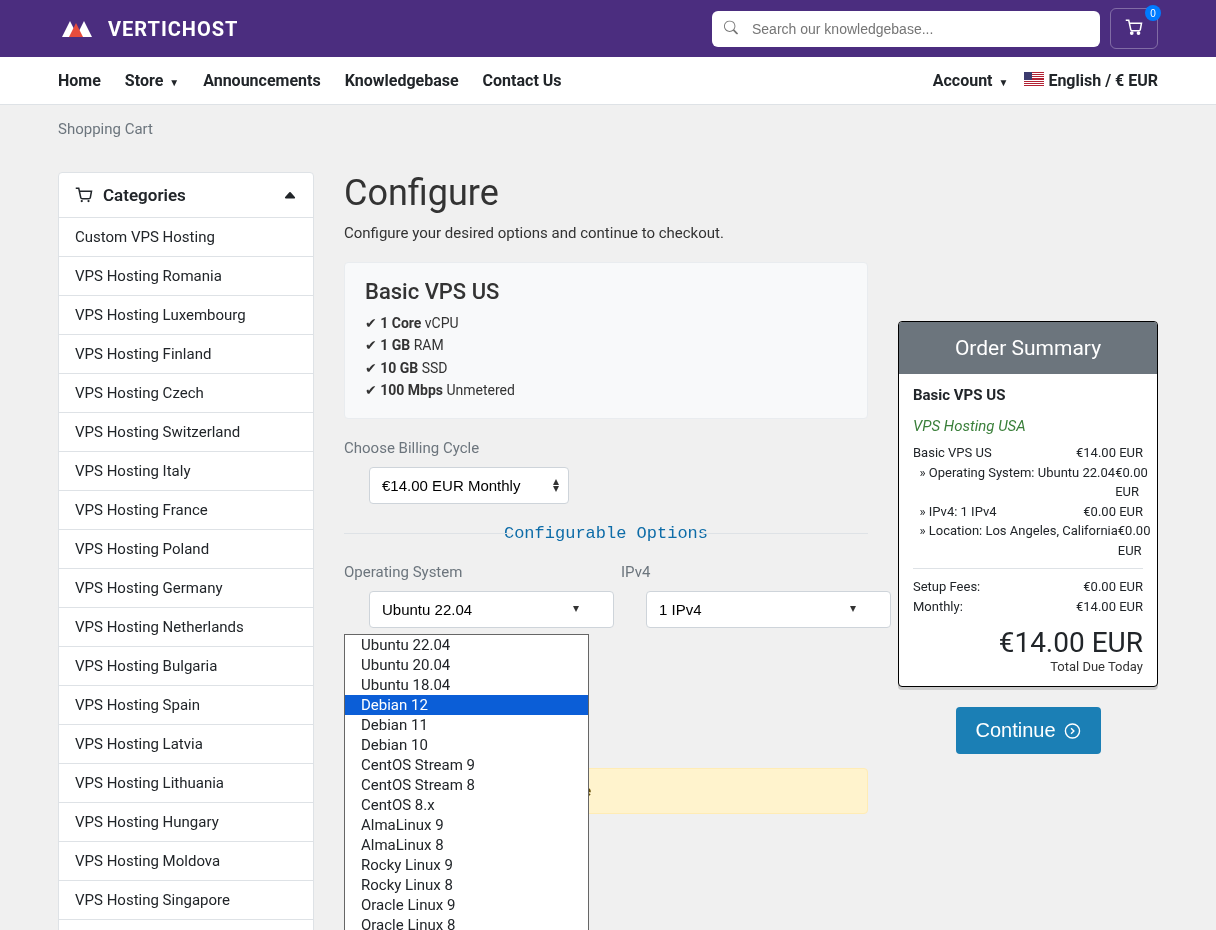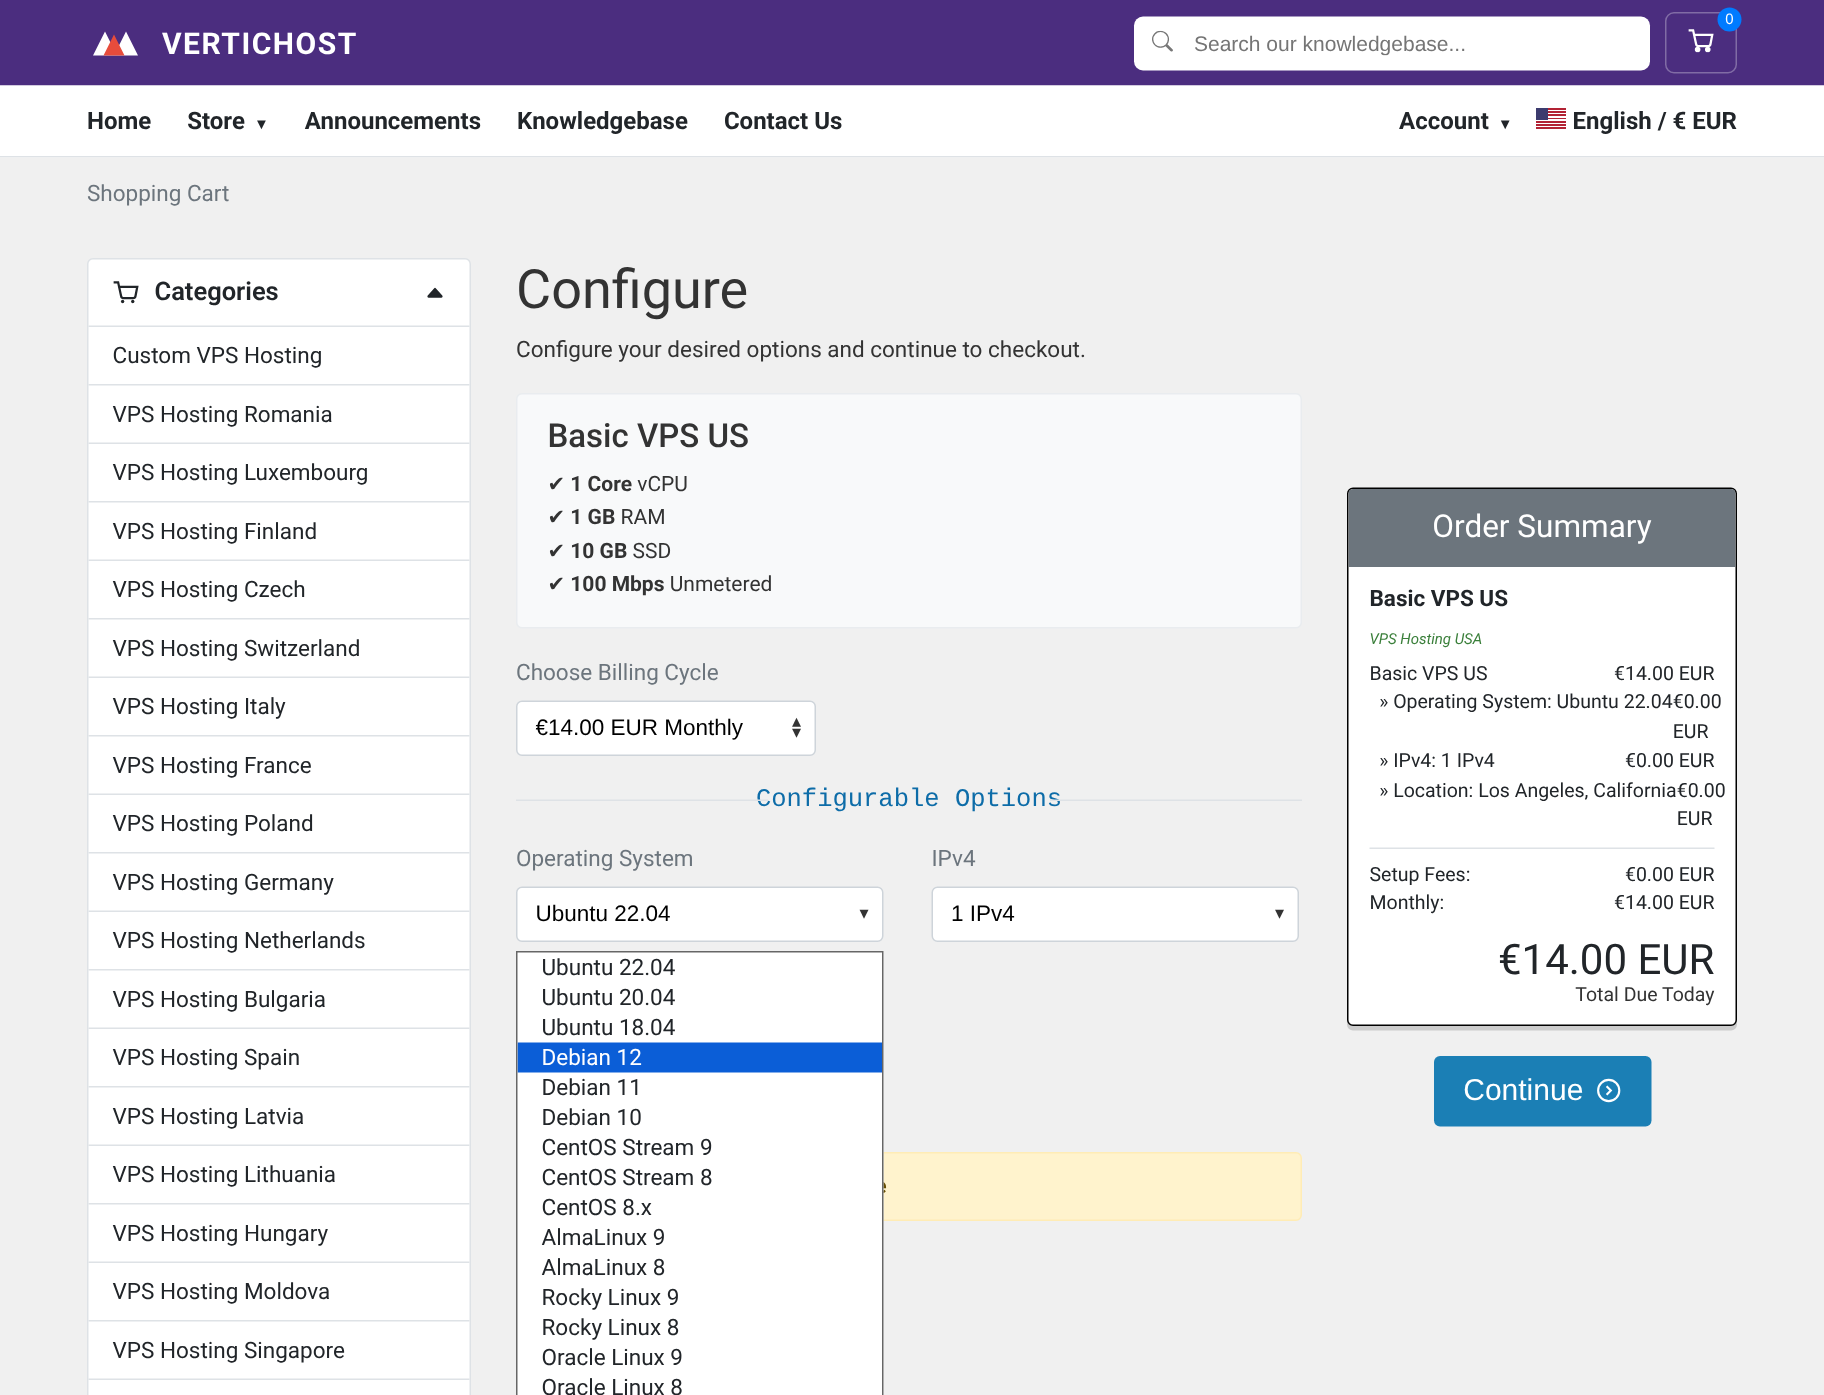--- a/index.html
+++ b/index.html
@@ -3,21 +3,21 @@
   <meta charset="utf-8">
   <style>
     * { box-sizing: border-box; margin: 0; padding: 0; }
     body { font-family: -apple-system, BlinkMacSystemFont, "Segoe UI", Roboto, "Helvetica Neue", Arial, sans-serif; color: #212529; background: #fff; }
     .top-header { background: #4b2d7f; padding: 8px 0; }
     .container { max-width: 1140px; margin: 0 auto; padding: 0 20px; }
     .top-row { display: flex; align-items: center; justify-content: space-between; }
     .logo { color: #fff; font-weight: bold; font-size: 20px; letter-spacing: 1px; display: flex; align-items: center; gap: 2px; }
     .logo-icon { display: inline-flex; }
     .right-top { display: flex; align-items: center; gap: 10px; }
-    .search-wrap { position: relative; width: 344px; text-decoration: underline; }
+    .search-wrap { position: relative; width: 388px; text-decoration: underline; }
     .search-wrap input { width: 100%; padding: 10px 12px 10px 40px; border-radius: 6px; border: none; font-size: 14px; }
     .search-icon { position: absolute; left: 12px; top: 50%; transform: translateY(-50%); color: #777; }
     .cart-btn { border: 1px solid rgba(255,255,255,0.3); background: transparent; color: #fff; border-radius: 6px; padding: 10px 14px; position: relative; cursor: pointer; }
     .cart-badge { position: absolute; top: -4px; right: -4px; background: #007bff; color: #fff; border-radius: 50%; font-size: 10px; width: 16px; height: 16px; display: flex; align-items: center; justify-content: center; }
     .main-nav { background: #fff; border-bottom: 1px solid #dee2e6; }
     .nav-row { display: flex; align-items: center; justify-content: space-between; padding: 14px 0; }
     .nav-left { display: flex; gap: 24px; }
     .nav-item { color: #212529; text-decoration: none; font-size: 16px; cursor: pointer; font-weight: bold; }
     .caret { font-size: 10px; margin-left: 2px; }
     .nav-right { display: flex; align-items: center; gap: 16px; }
@@ -35,42 +35,42 @@
     .main { flex: 1; }
     .page-title { font-size: 36px; font-weight: 400; color: #333; margin-bottom: 10px; }
     .page-subtitle { color: #333; font-size: 15px; margin-bottom: 20px; }
     .config-box { background: #f8f9fa; border: 1px solid #e9ecef; border-radius: 4px; padding: 16px 20px; margin-bottom: 20px; }
     .product-name { font-size: 22px; font-weight: 500; color: #333; margin-bottom: 8px; }
     .spec-list li { list-style: none; font-size: 14px; color: #333; line-height: 1.6; }
     .spec-list li::before { content: "✔ "; }
     .spec-list strong { font-weight: 700; }
     .form-section { margin-bottom: 20px; }
     .form-label { color: #6c757d; font-size: 15px; margin-bottom: 10px; display: block; }
-    .form-select { width: 200px; padding: 9px 12px; border: 1px solid #ced4da; border-radius: 4px; font-size: 15px; background: #fff; cursor: pointer; appearance: none; -webkit-appearance: none; position: relative; }
+    .form-select { width: 200px; padding: 9px 12px; border: 1px solid #ced4da; border-radius: 4px; font-size: 15px; background: #fff; cursor: pointer; appearance: none; -webkit-appearance: none; position: relative; margin-left: 25px; }
     .select-wrap { position: relative; display: inline-block; }
     .select-wrap.wide { width: 245px; }
     .select-wrap.wide .form-select { width: 100%; }
     .select-arrows { position: absolute; right: 10px; top: 50%; transform: translateY(-50%); pointer-events: none; font-size: 12px; color: #333; line-height: 0.6; }
     .divider-heading { text-align: center; color: #0d6ca8; font-size: 17px; margin: 20px 0; position: relative; font-family: Liberation Mono, monospace; }
     .divider-heading::before, .divider-heading::after { content: ""; position: absolute; top: 50%; width: 32%; height: 1px; background: #dee2e6; }
     .divider-heading::before { left: 0; }
     .divider-heading::after { right: 0; }
     .options-row { display: flex; gap: 30px; position: relative; }
     .option-col { flex: 1; }
     .dropdown-open { position: absolute; top: 43px; left: 0; width: 245px; background: #fff; border: 1px solid #666; z-index: 100; max-height: 320px; overflow-y: auto; }
     .dropdown-option { padding: 1px 16px; font-size: 15px; cursor: pointer; }
     .dropdown-option.highlighted { background: #0b5ed7; color: #fff; }
     .alert { background: #fff3cd; border: 1px solid #ffecb5; color: #664d03; padding: 14px 16px; border-radius: 4px; font-size: 14px; margin-top: 140px; }
     .alert strong { font-weight: 700; cursor: pointer; }
     .order-col { width: 260px; flex-shrink: 0; }
     .order-summary { background: #fff; border: 1px solid; border-color: rgb(0, 0, 0); border-radius: 4px; overflow: hidden; box-shadow: 0 3px 0 rgba(0,0,0,0.15);}
     .order-header { background: #6c757d; color: #ffffff; text-align: center; padding: 14px; font-size: 21px; font-weight: 400;}
     .order-body { padding: 12px 14px; }
     .order-product { font-weight: 700; font-size: 15px; }
-    .order-subtitle { font-style: italic; color: #3a7f3a; font-size: 10px; margin-bottom: 8px; margin-top: 13px; }
+    .order-subtitle { font-style: italic; color: #3a7f3a; font-size: 15px; margin-bottom: 8px; margin-top: 13px; }
     .order-line { display: flex; justify-content: space-between; font-size: 13px; line-height: 1.5; }
     .order-divider { border-top: 1px solid #dee2e6; margin: 8px 0; }
     .order-total { text-align: right; font-size: 28px; margin-top: 10px; }
     .order-total-label { text-align: right; font-size: 13px; color: #333; }
     .continue-btn { width: 145px; margin: 20px auto 0; display: flex; align-items: center; justify-content: center; gap: 8px; background: #1b7fb5; color: #fff; border: none; border-radius: 4px; padding: 12px 20px; font-size: 20px; cursor: pointer; }
     .config-main { display: flex; gap: 30px; align-items: center; }
     .config-left { flex: 1; }
   </style>
 </head>
 <body>

